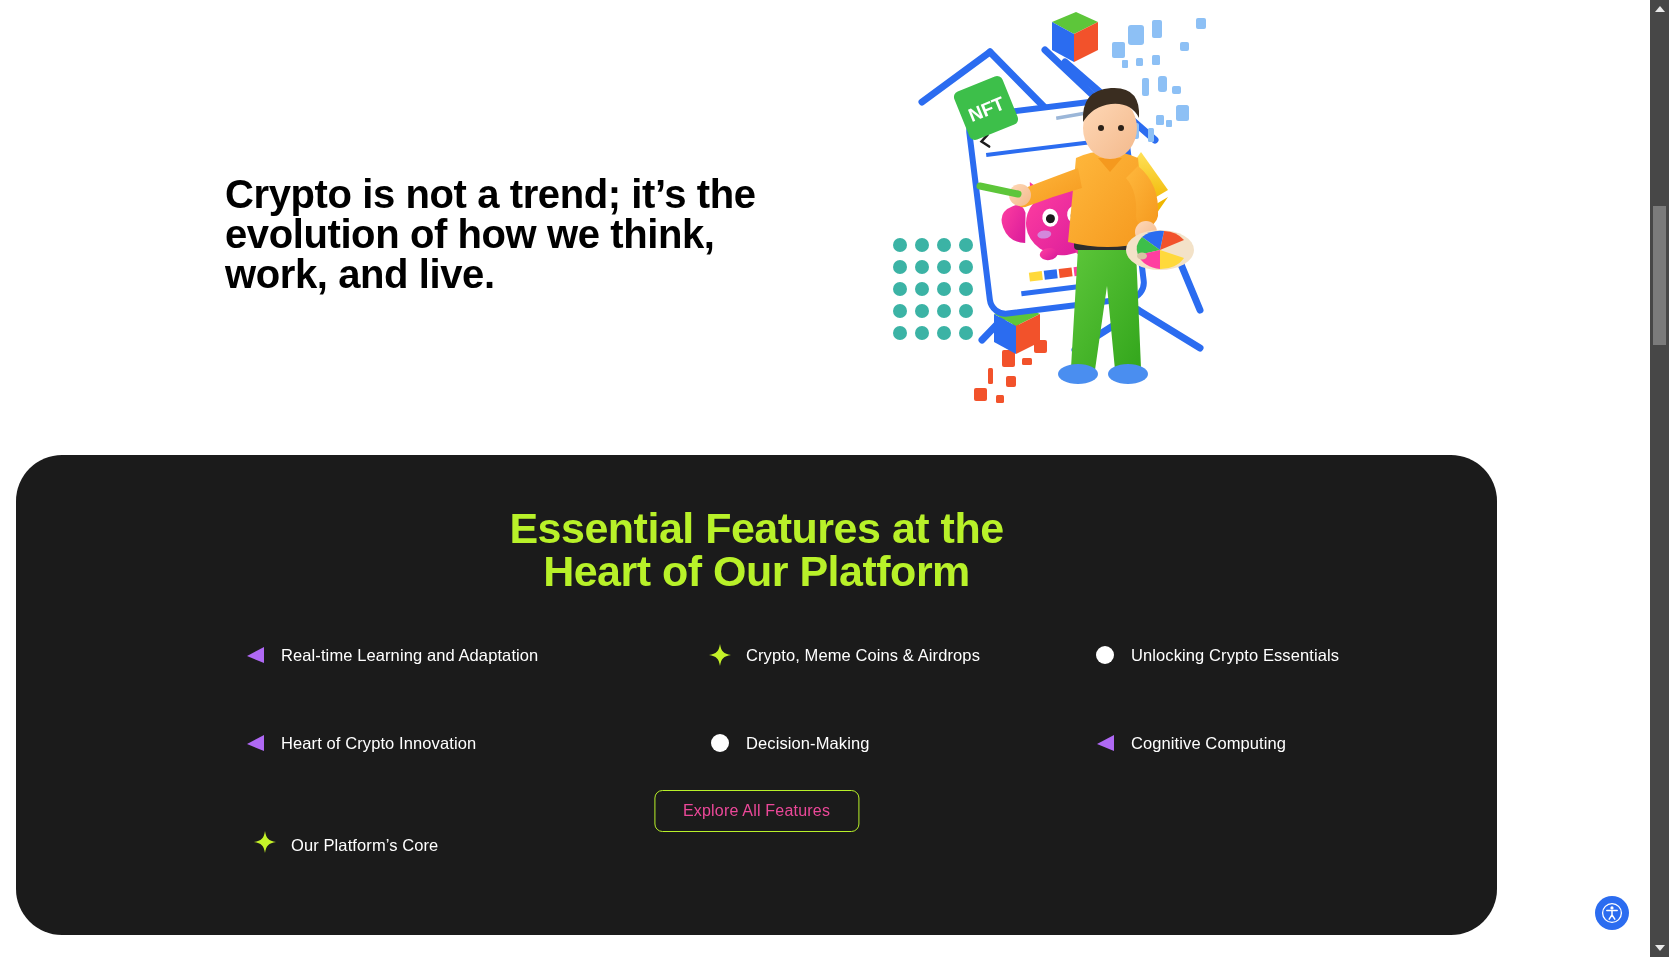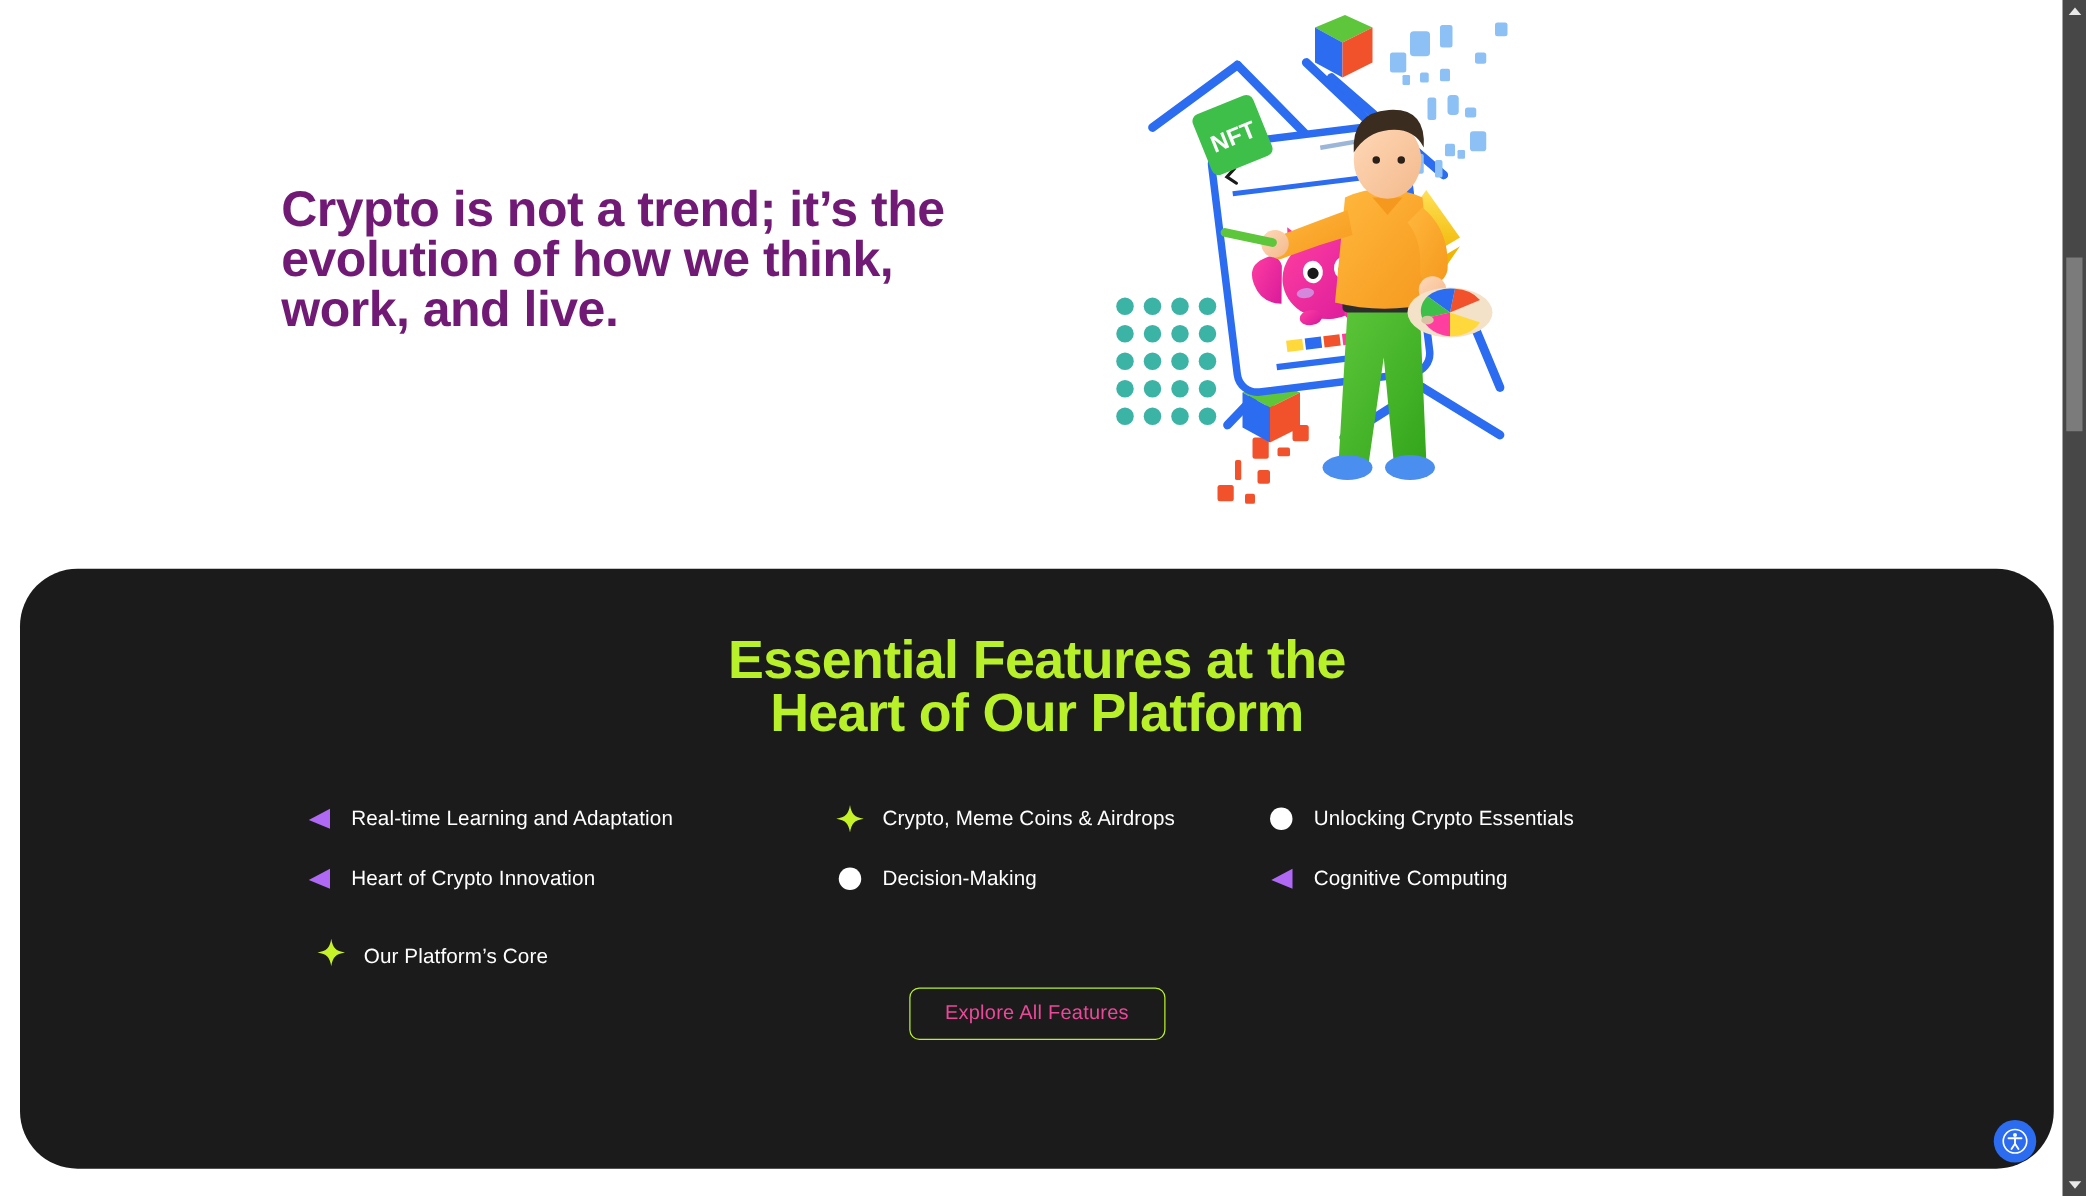--- a/index.html
+++ b/index.html
@@ -34,46 +34,46 @@
   .hero {
     position: relative;
     width: 1650px;
     height: 455px;
     background: #ffffff;
   }
 
   .hero-heading {
     position: absolute;
     left: 225px;
-    top: 148px;
+    top: 174px;
     width: 600px;
     font-size: 40px;
     line-height: 1.0;
     font-weight: 700;
     letter-spacing: -0.4px;
-    color: #701a75;
+    color: #000000;
     white-space: pre-line;
   }
 
   
   .hero-illustration {
     position: absolute;
     left: 870px;
     top: 10px;
     width: 390px;
     height: 400px;
   }
   .hero-illustration svg { display: block; width: 100%; height: 100%; }
 
   
   .features-section {
     position: absolute;
     left: 16px;
     top: 455px;
-    width: 1627px;
+    width: 1481px;
     height: 480px;
     background: #1b1b1b;
     border-radius: 46px;
     overflow: hidden;
   }
 
   .features-title {
     position: absolute;
     left: 0;
     top: 52px;
@@ -90,20 +90,21 @@
   .features-grid {
     position: absolute;
     left: 226px;
     top: 176px;
     width: 1180px;
     display: grid;
     grid-template-columns: 425px 345px 330px;
     grid-auto-rows: 48px;
     column-gap: 0px;
     row-gap: 0px;
+    gap: 40px;
   }
 
   .feature-item {
     display: flex;
     align-items: center;
     gap: 13px;
     height: 48px;
   }
 
   .feature-icon {

